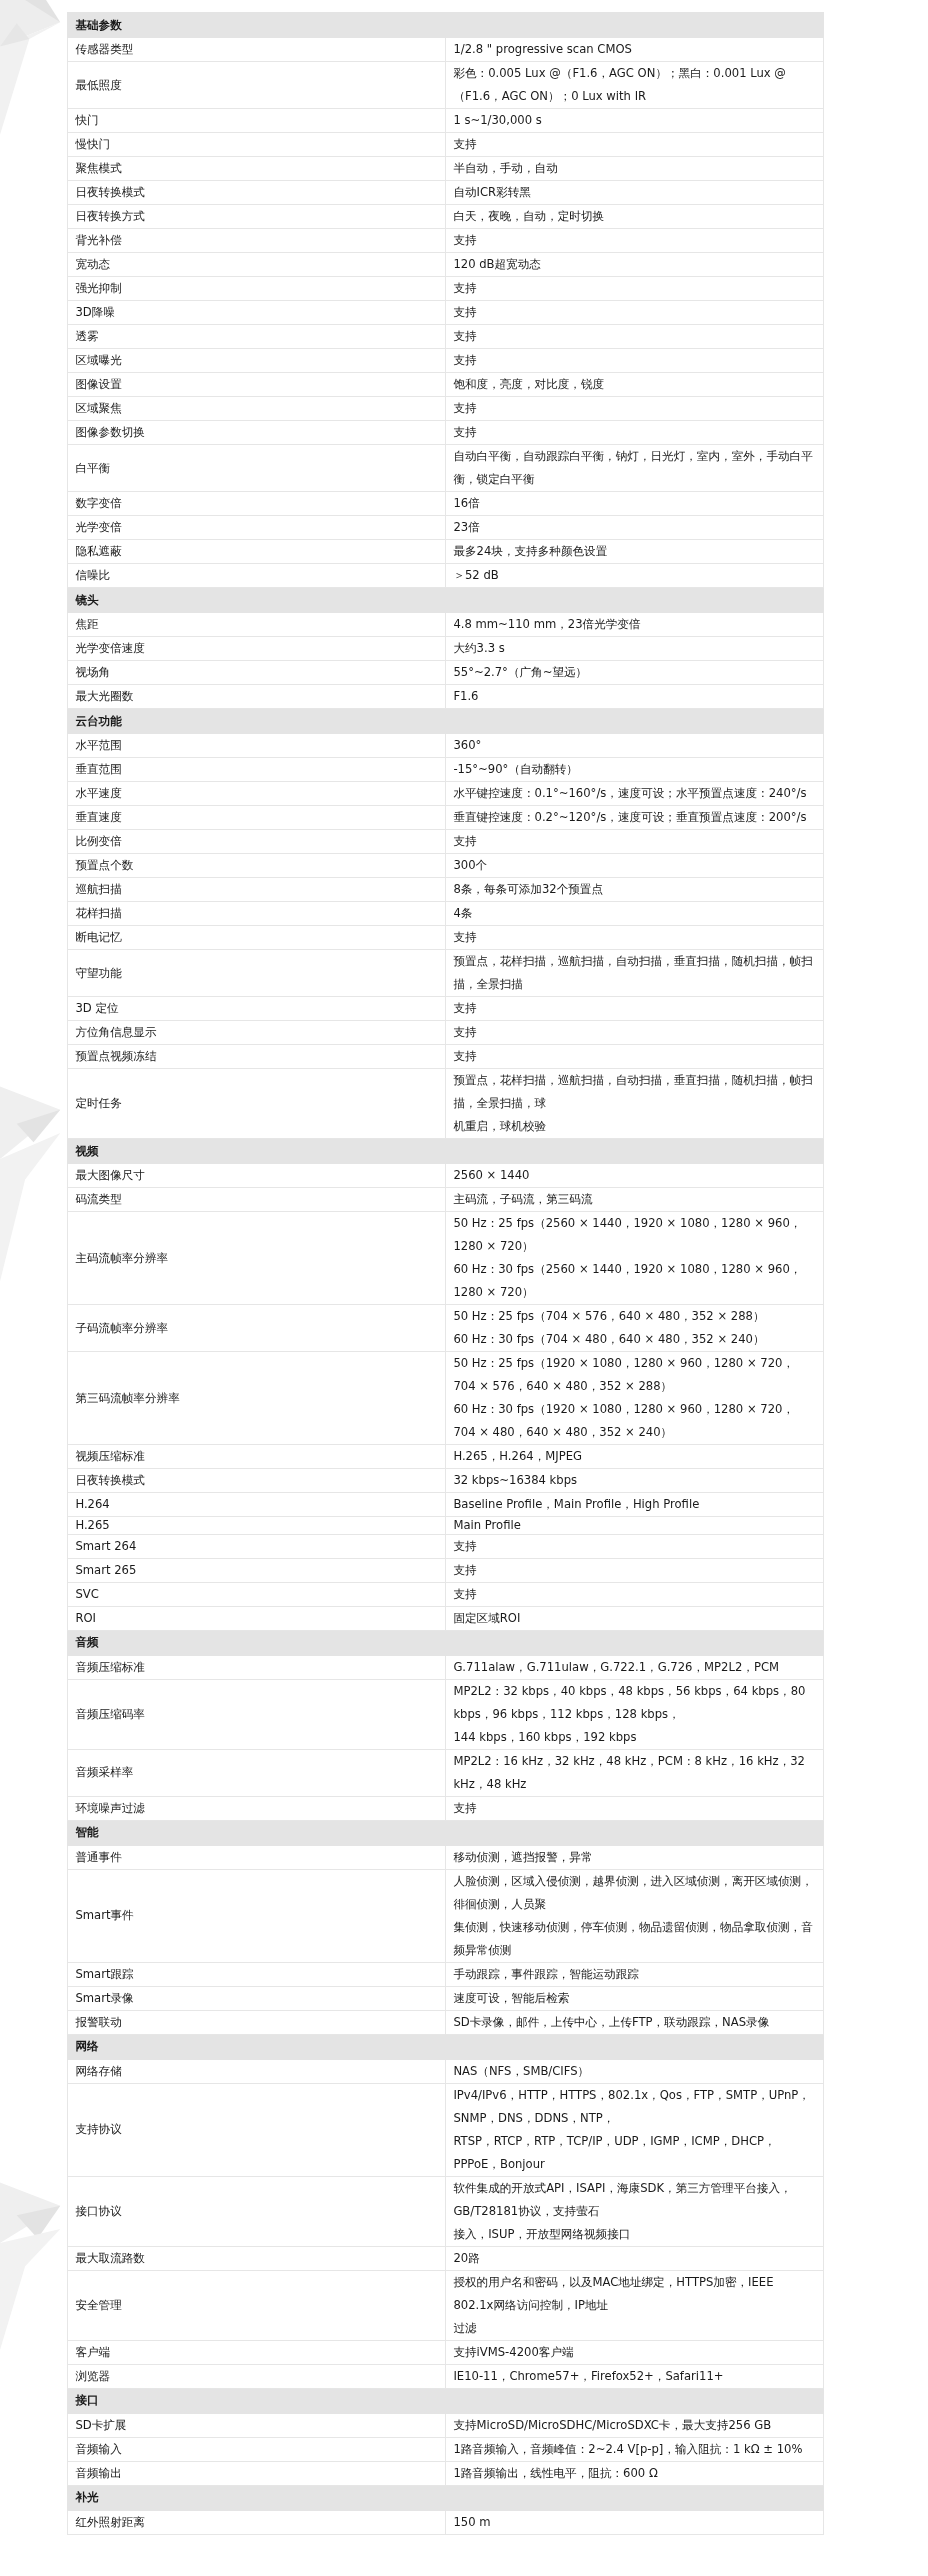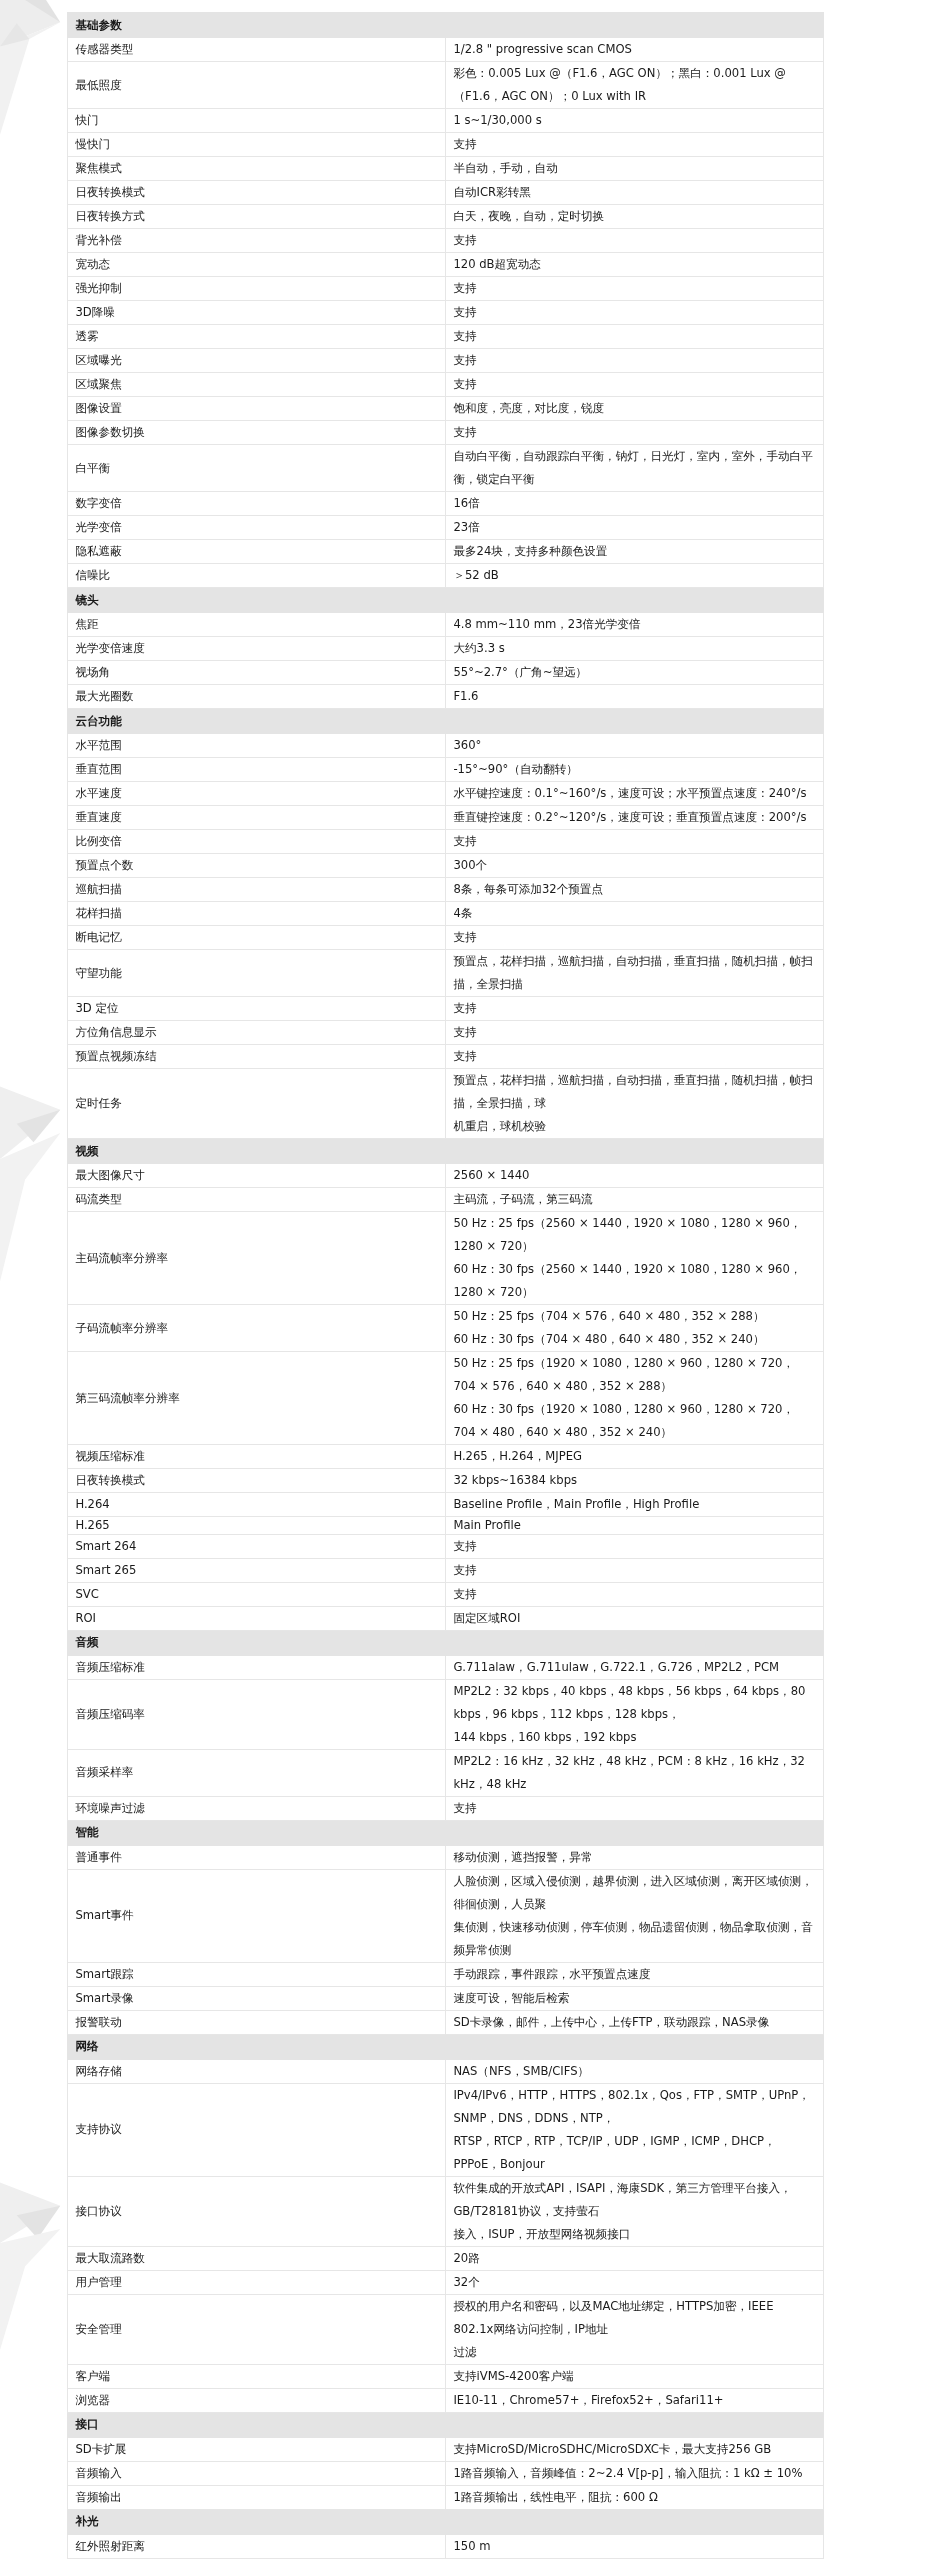--- a/index.html
+++ b/index.html
@@ -116,26 +116,26 @@
       </tr>
       <tr class="">
         <td class="label">透雾</td>
         <td class="value"><span class="">支持</span></td>
       </tr>
       <tr class="">
         <td class="label">区域曝光</td>
         <td class="value"><span class="">支持</span></td>
       </tr>
       <tr class="">
-        <td class="label">区域聚焦</td>
-        <td class="value"><span class="">支持</span></td>
-      </tr>
-      <tr class="">
         <td class="label">图像设置</td>
         <td class="value"><span class="">饱和度，亮度，对比度，锐度</span></td>
+      </tr>
+      <tr class="">
+        <td class="label">区域聚焦</td>
+        <td class="value"><span class="">支持</span></td>
       </tr>
       <tr class="">
         <td class="label">图像参数切换</td>
         <td class="value"><span class="">支持</span></td>
       </tr>
       <tr class="">
         <td class="label">白平衡</td>
         <td class="value"><span class="">自动白平衡，自动跟踪白平衡，钠灯，日光灯，室内，室外，手动白平衡，锁定白平衡</span></td>
       </tr>
       <tr class="">
@@ -330,21 +330,21 @@
       </tr>
       <tr class="multi">
         <td class="label">Smart事件</td>
         <td class="value">
           <span class="line">人脸侦测，区域入侵侦测，越界侦测，进入区域侦测，离开区域侦测，徘徊侦测，人员聚</span>
           <span class="line">集侦测，快速移动侦测，停车侦测，物品遗留侦测，物品拿取侦测，音频异常侦测</span>
         </td>
       </tr>
       <tr class="">
         <td class="label">Smart跟踪</td>
-        <td class="value"><span class="">手动跟踪，事件跟踪，水平预置点速度</span></td>
+        <td class="value"><span class="">手动跟踪，事件跟踪，智能运动跟踪</span></td>
       </tr>
       <tr class="">
         <td class="label">Smart录像</td>
         <td class="value"><span class="">速度可设，智能后检索</span></td>
       </tr>
       <tr class="">
         <td class="label">报警联动</td>
         <td class="value"><span class="">SD卡录像，邮件，上传中心，上传FTP，联动跟踪，NAS录像</span></td>
       </tr>
       <tr class="section">
@@ -364,24 +364,20 @@
       <tr class="multi">
         <td class="label">接口协议</td>
         <td class="value">
           <span class="line">软件集成的开放式API，ISAPI，海康SDK，第三方管理平台接入，GB/T28181协议，支持萤石</span>
           <span class="line">接入，ISUP，开放型网络视频接口</span>
         </td>
       </tr>
       <tr class="">
         <td class="label">最大取流路数</td>
         <td class="value"><span class="">20路</span></td>
-      </tr>
-      <tr class="">
-        <td class="label">用户管理</td>
-        <td class="value"><span class="">32个</span></td>
       </tr>
       <tr class="multi">
         <td class="label">安全管理</td>
         <td class="value">
           <span class="line">授权的用户名和密码，以及MAC地址绑定，HTTPS加密，IEEE 802.1x网络访问控制，IP地址</span>
           <span class="line">过滤</span>
         </td>
       </tr>
       <tr class="">
         <td class="label">客户端</td>

